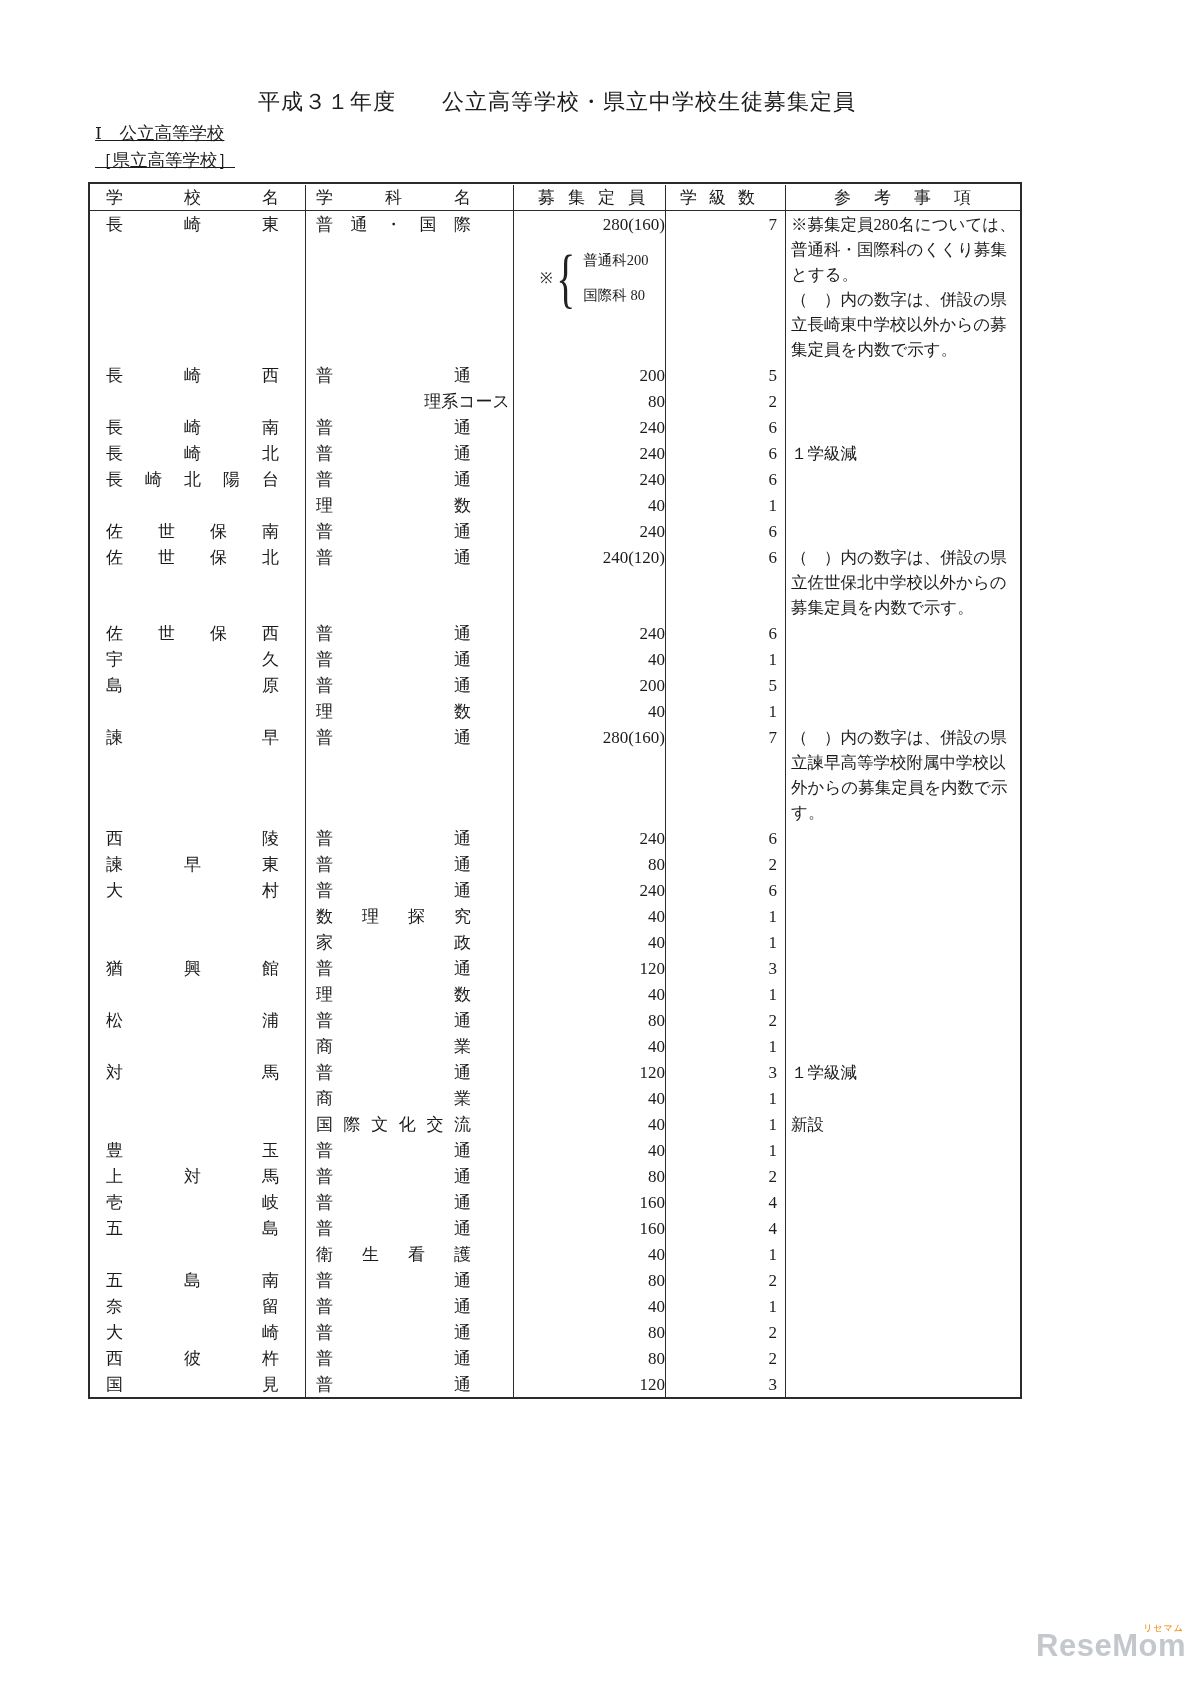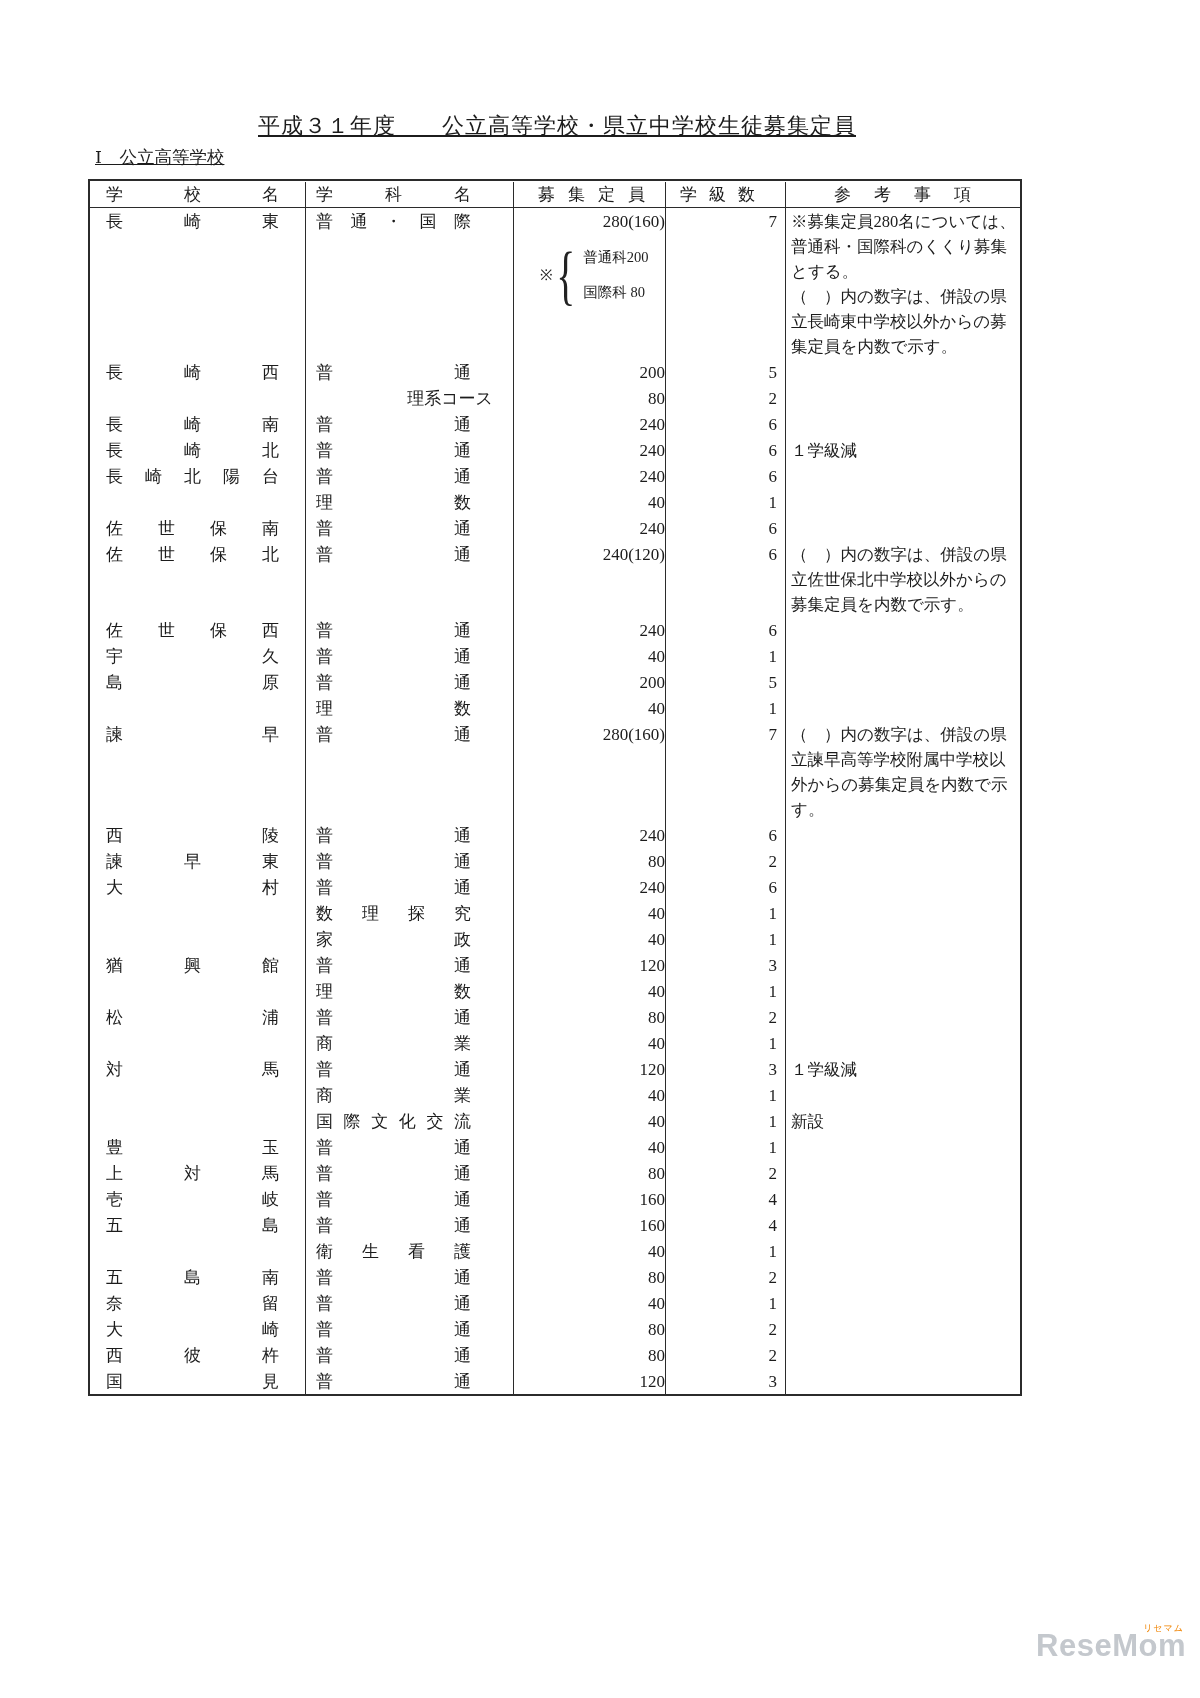--- a/index.html
+++ b/index.html
@@ -3,41 +3,41 @@
 <meta charset="utf-8">
 <style>
   * { margin:0; padding:0; box-sizing:border-box; }
   html { background:#e8e8e8; }
   body {
     width:1200px; height:1698px; margin:0 auto; position:relative;
     background:#ffffff; overflow:hidden;
     font-family:"Liberation Serif","DejaVu Serif",serif;
     color:#1c1c1c;
   }
-  .title { padding-top:112px; margin-left:258px; font-size:22px; letter-spacing:1px; line-height:28px;text-decoration:underline; }
+  .title { padding-top:88px; margin-left:258px; font-size:22px; letter-spacing:1px; line-height:28px; }
   .subheads { margin-top:4px;text-decoration:underline; }
   .subhead { margin-left:95px; font-size:17.5px; line-height:27px; }
 
   .qtable { margin:8px 0 0 88px; width:934px; border:2.5px solid #2b2b2b; }
   .row { display:grid; grid-template-columns:216px 208px 152px 120px 233px; min-height:26px; }
   .row.header { border-bottom:1.5px solid #2b2b2b; min-height:27px; align-items:center; }
   .row-tall { min-height:150px; }
   .cell { font-size:17px; line-height:25px; padding-top:1px; }
   .bc1,.bc2,.bc3,.bc4,.hc { border-right:1.5px solid #2b2b2b; }
 
   .spread { display:flex; justify-content:space-between; }
   .h1 { padding:0 26px 0 16px; }
   .h2 { padding:0 42px 0 10px; }
   .h3 { padding:0 20px 0 24px; }
   .h4 { padding:0 30px 0 14px; }
   .h5 { padding:0 48px; }
 
   .c-school { padding-left:16px; padding-right:26px; }
   .c-dept   { padding-left:10px; padding-right:42px; }
-  .c-dept.right { display:block; text-align:right; padding-right:20px; }
+  .c-dept.right { display:block; text-align:right; padding-right:3px; }
   .c-quota  { text-align:right; }
   .c-classes{ text-align:right; padding-right:8px; }
   .c-notes  { padding-left:5px; padding-right:2px; white-space:pre-line; font-size:16.5px; line-height:25px; }
 
   .quota-main { line-height:25px; }
   .breakdown { display:flex; align-items:center; justify-content:flex-start; text-align:left; margin:10px 0 0 26px; }
   .bd-mark  { font-size:15px; }
   .bd-brace { font-size:66px; line-height:0.95; display:inline-block; transform:scaleX(0.6); margin-left:-3px; font-weight:400; color:#222; }
   .bd-lines { display:flex; flex-direction:column; gap:18px; font-size:14.5px; line-height:1.2; margin-left:2px; white-space:pre; }
 
@@ -47,20 +47,21 @@
 </style>
 </head>
 <body>
 
 <div class="page">
 
   <div class="title">平成３１年度　　公立高等学校・県立中学校生徒募集定員</div>
 
   <div class="subheads">
     <div class="subhead">Ⅰ　公立高等学校</div>
+    <div class="subhead">［県立高等学校］</div>
   </div>
 
   <div class="qtable">
     <div class="row header">
       <div class="cell hc h1 spread">
           <span>学</span>
           <span>校</span>
           <span>名</span>
         </div>
       <div class="cell hc h2 spread">

